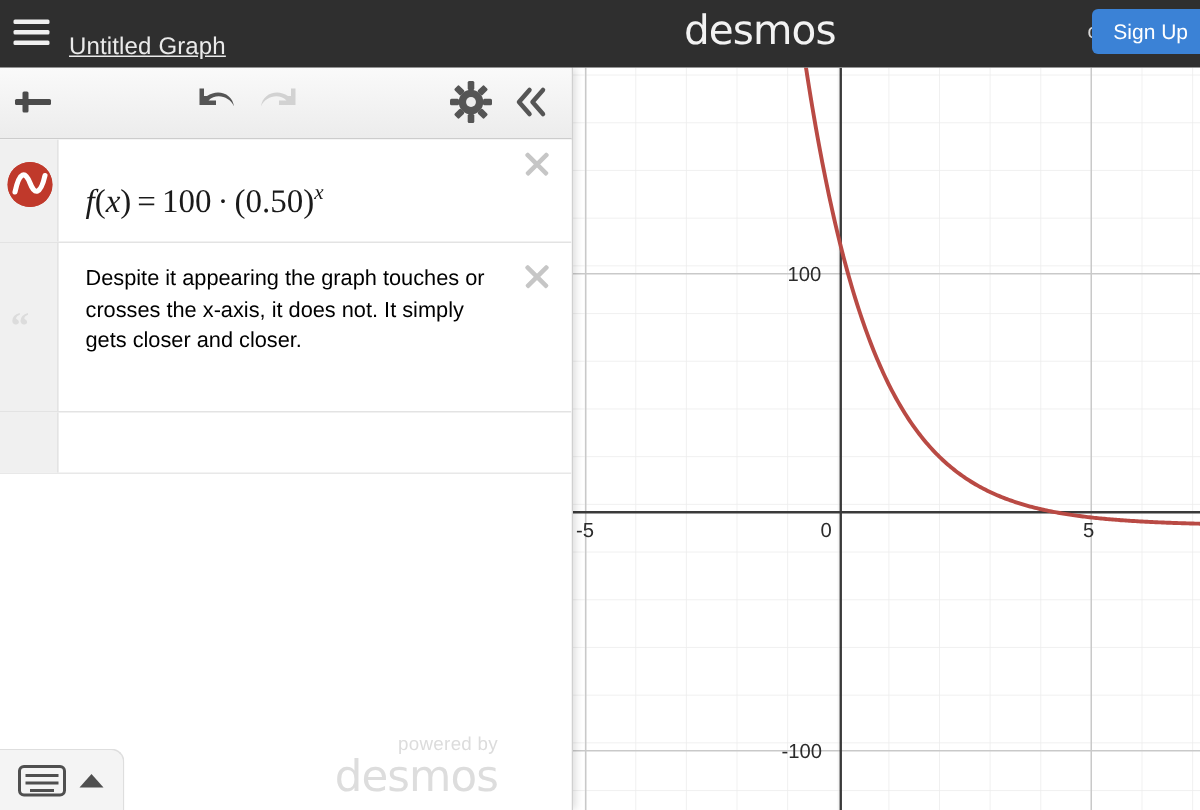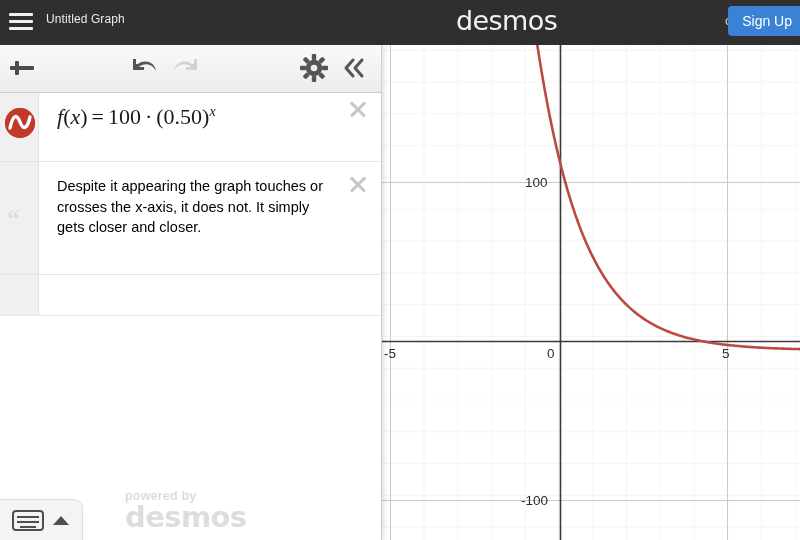--- a/index.html
+++ b/index.html
@@ -44,25 +44,26 @@
     height: 3px;
     background: #f0f0f0;
     border-radius: 1px;
   }
   .hamburger span:nth-child(1) { top: 2px; }
   .hamburger span:nth-child(2) { top: 9px; }
   .hamburger span:nth-child(3) { top: 16px; }
 
   .graph-title {
     position: absolute;
-    left: 46px; top: 12px;
+    left: 46px; top: 23px;
     color: #eaeaea;
-    font-size: 12px;
+    font-size: 16px;
     letter-spacing: 0.1px;
     white-space: nowrap;
+    text-decoration: underline;
   }
 
   .brand {
     position: absolute;
     left: 456px; top: 5px;
     color: #f2f2f2;
     font-size: 27px;
     letter-spacing: -0.6px;
     font-family: "DejaVu Sans", sans-serif;
     font-weight: 400;
@@ -282,26 +283,25 @@
     position: absolute;
     left: 53px; top: 16px;
     width: 0; height: 0;
     border-left: 8px solid transparent;
     border-right: 8px solid transparent;
     border-bottom: 9px solid #4f4f4f;
   }
 
   .powered-by {
     position: absolute;
-    left: 125px; bottom: 8px;
+    left: 152px; bottom: 8px;
     width: 180px;
-    text-align: left;
+    text-align: right;
     z-index: 50;
     pointer-events: none;
-    font-weight: bold;
   }
   .pb-small {
     color: #dcdcdc;
     font-size: 12.5px;
     line-height: 12px;
     letter-spacing: 0.2px;
   }
   .pb-big {
     color: #dddddd;
     font-size: 29px;
@@ -412,21 +412,21 @@
 
       <div class="expr-row" style="min-height:68px">
         <div class="expr-gutter">
           <div class="curve-dot">
             <svg width="30" height="30" viewBox="0 0 30 30">
               <circle cx="15" cy="15" r="15" fill="#c0392b"></circle>
               <path d="M5 20 C8 6, 12 6, 15 14 C18 22, 22 22, 25 9" fill="none" stroke="#ffffff" stroke-width="3.4" stroke-linecap="round"></path>
             </svg>
           </div>
         </div>
-        <div class="expr-body" style="padding-top:11px">
+        <div class="expr-body" style="padding-top:28px">
           <div class="expr-math"><span class="ital">f</span><span>(</span><span class="ital">x</span><span>)</span><span class="op">=</span><span>100</span><span class="op">·</span><span>(0.50)</span><span class="sup">x</span></div>
           <div class="row-close" style="top:4px"></div>
         </div>
       </div>
 
       <div class="expr-row" style="min-height:112px">
         <div class="expr-gutter">
           <div class="quote-mark">“</div>
         </div>
         <div class="expr-body">

